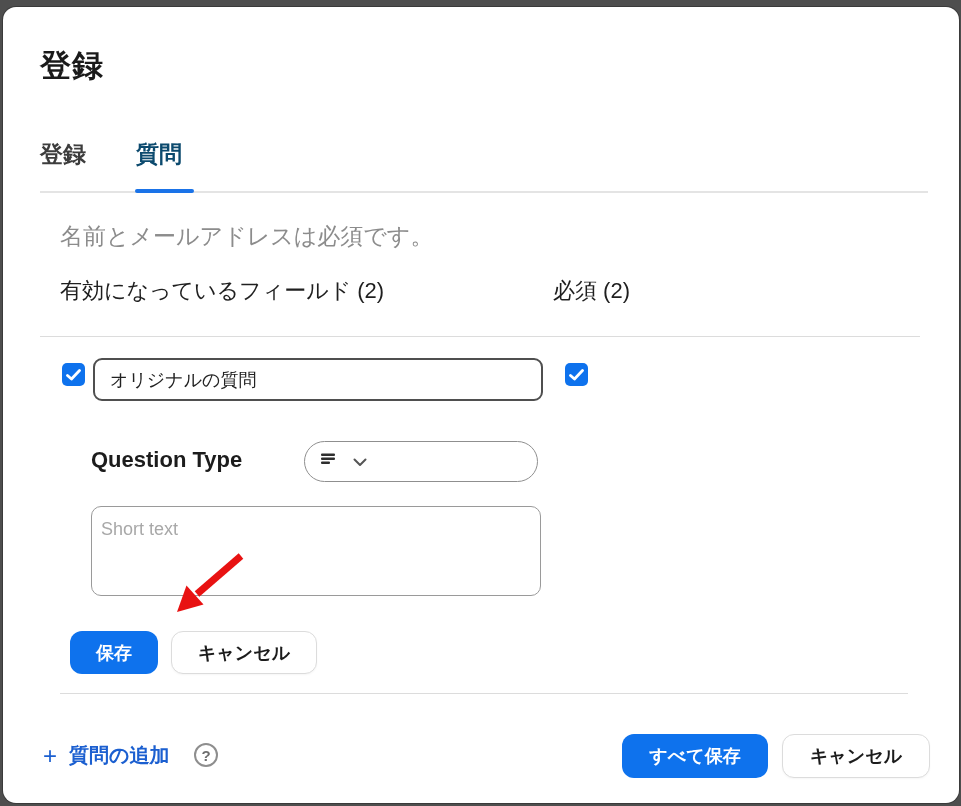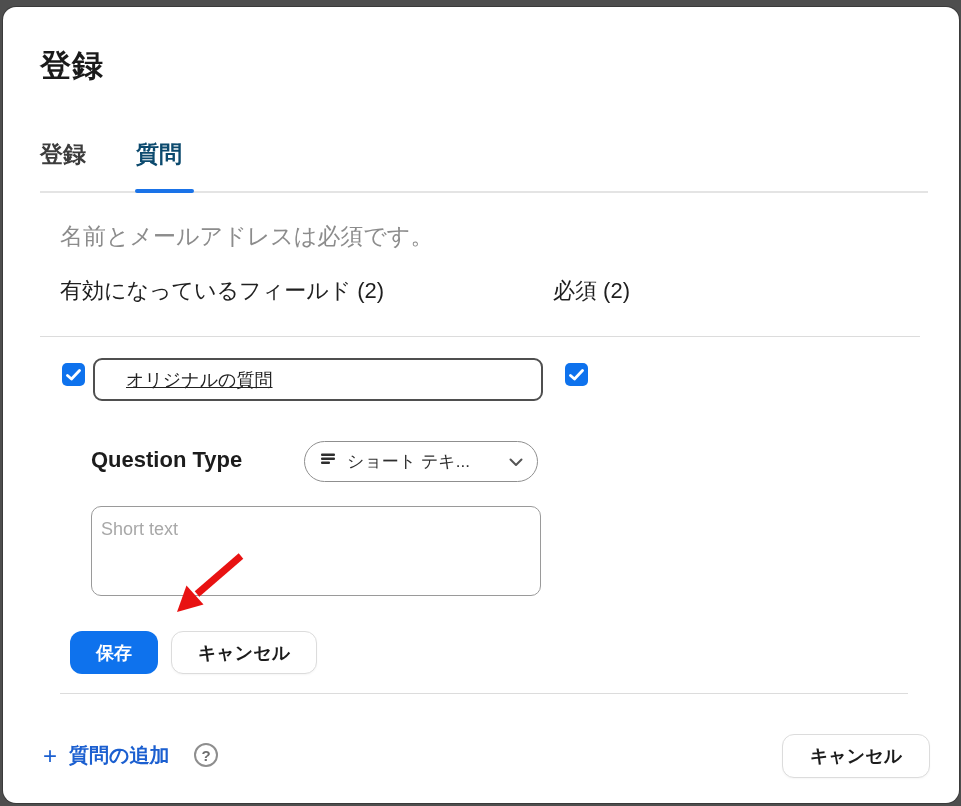--- a/index.html
+++ b/index.html
@@ -58,24 +58,23 @@
     background: #0e72ed; border-radius: 5px;
     display: flex; align-items: center; justify-content: center;
     cursor: pointer;
   }
   .checkbox svg { display: block; }
 
   .question-input {
     left: 90px; top: 351px; width: 450px; height: 43px;
     border: 2px solid #4f4f4f; border-radius: 9px;
     font-size: 18px; color: #222; font-weight: 500;
-    padding: 0 31px; outline: none;
+    padding: 0 15px; outline: none;
     font-family: "Liberation Sans", "DejaVu Sans", sans-serif;
     background: #fff;
-    text-decoration: underline;
   }
 
   .qtype-label {
     left: 88px; top: 440px;
     font-size: 22px; color: #1c1c1c; font-weight: 700;
   }
   .qtype-select {
     left: 301px; top: 434px; width: 234px; height: 41px;
     border: 1.6px solid #8f8f8f; border-radius: 21px;
     background: #fff; cursor: pointer;
@@ -176,21 +175,20 @@
     <div class="abs qtype-label">Question Type</div>
 
     <div class="abs qtype-select">
       <span class="sticon">
         <svg width="16" height="16" viewBox="0 0 16 16">
           <rect x="0" y="1.5" width="14" height="2.6" rx="1" fill="#2e2e2e"></rect>
           <rect x="0" y="5.5" width="14" height="2.6" rx="1" fill="#2e2e2e"></rect>
           <rect x="0" y="9.5" width="9" height="2.6" rx="1" fill="#2e2e2e"></rect>
         </svg>
       </span>
-      <span class="val">ショート テキ...</span>
       <span class="chev">
         <svg width="14" height="9" viewBox="0 0 14 9">
             <path d="M1.5 1.5 L7 7 L12.5 1.5" stroke="#555" stroke-width="2" fill="none" stroke-linecap="round" stroke-linejoin="round"></path>
           </svg>
       </span>
     </div>
 
     <textarea class="abs answer-area" placeholder="Short text" style=""></textarea>
 
     <button class="abs btn btn-primary btn-save">保存</button>
@@ -199,20 +197,21 @@
     <div class="abs divider2"></div>
 
     <div class="abs add-question">
       <span class="plus">+</span>
       <span>質問の追加</span>
     </div>
     <div class="abs help-circle">
       <span>?</span>
     </div>
 
+    <button class="abs btn btn-primary btn-save-all">すべて保存</button>
     <button class="abs btn btn-secondary btn-cancel-all">キャンセル</button>
 
   </div>
 
   <svg class="abs arrow-svg" width="110" height="95" viewBox="0 0 110 95">
     <line x1="86" y1="23" x2="42" y2="61" stroke="#e81212" stroke-width="7"></line>
     <polygon points="22,79 31.5,52.5 48.5,71.5" fill="#e81212"></polygon>
   </svg>
 </div>
 

